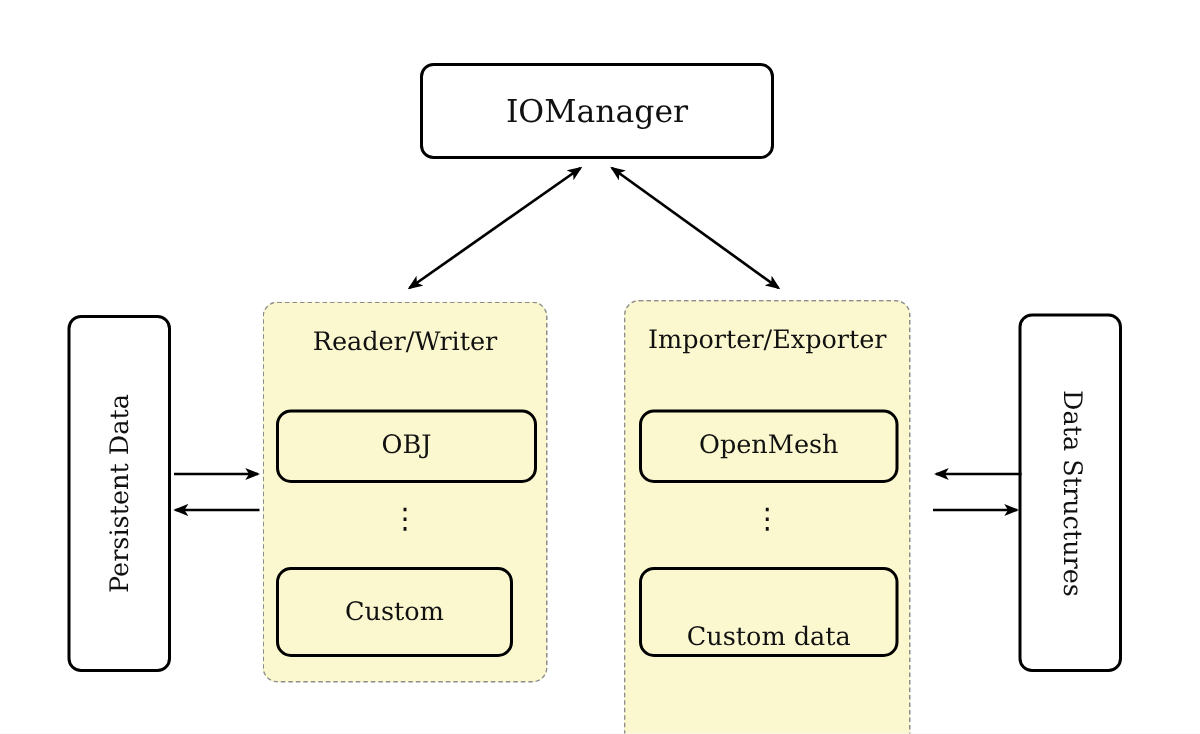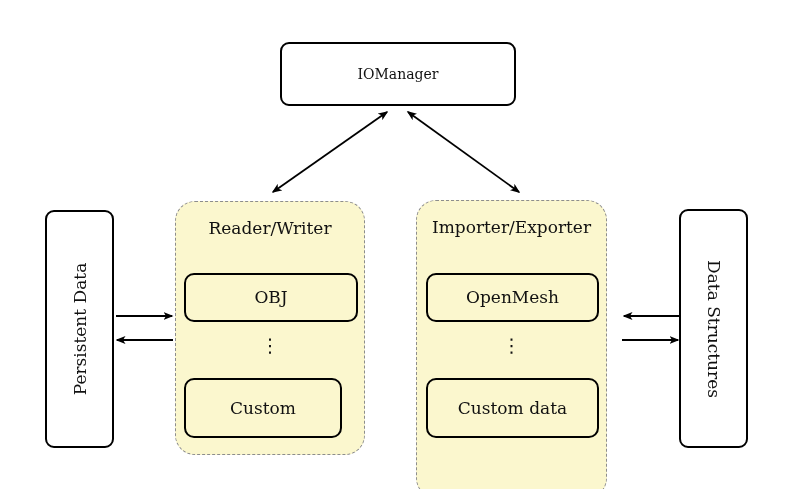--- a/index.html
+++ b/index.html
@@ -4,23 +4,23 @@
 <style>
   :root{
     --background:#ffffff; --group-fill:#fbf7ce; --group-border:#8d8d8d;
     --node-border:#000000; --arrow:#000000; --text:#111111;
   }
   html,body{margin:0;padding:0;}
   body{background:#e8e8e8;font-family:"DejaVu Serif","Liberation Serif",serif;color:var(--text);}
   .canvas{position:relative;width:800px;height:489px;background:var(--background);overflow:hidden;}
   .node{position:absolute;background:var(--background);border:2.2px solid var(--node-border);
         border-radius:9px;display:flex;align-items:center;justify-content:center;box-sizing:border-box;}
-  .node-title{font-size:14px;}
+  .node-title{font-size:21px;}
   .group{position:absolute;background:var(--group-fill);border:1.6px dashed var(--group-border);
-         border-radius:20px;box-sizing:border-box;}
+         border-radius:10px;box-sizing:border-box;}
   .group-title{position:absolute;top:16px;left:0;width:100%;text-align:center;font-size:17px;}
   .item{position:absolute;background:var(--group-fill);border:2.5px solid var(--node-border);
         border-radius:10px;display:flex;align-items:center;justify-content:center;
         box-sizing:border-box;font-size:17px;text-align:center;line-height:1.3;}
   .dots{position:absolute;left:0;width:100%;text-align:center;font-size:19px;letter-spacing:0;}
   .vbox{position:absolute;background:var(--background);border:2.2px solid var(--node-border);
         border-radius:9px;box-sizing:border-box;}
   .vlabel{position:absolute;top:50%;left:50%;white-space:nowrap;font-size:17px;}
   .vlabel.ccw{transform:translate(-50%,-50%) rotate(-90deg);}
   .vlabel.cw{transform:translate(-50%,-50%) rotate(90deg);}
@@ -56,21 +56,21 @@
       </span>
     </div>
   </div>
 
   <div class="group" style="left:416px;top:200px;width:191px;height:298px;">
     <div class="group-title">Importer/Exporter</div>
     <div class="item" style="left:9px;top:72px;width:173px;height:49px;">
       <span>OpenMesh</span>
     </div>
     <div class="dots" style="top:133px;">⋮</div>
-    <div class="item" style="left:9px;top:177px;width:173px;height:60px;">
+    <div class="item" style="left:9px;top:177px;width:173px;height:60px;align-items:flex-end;">
       <span>
         <span>Custom data</span><br>
       </span>
     </div>
   </div>
 
   <svg class="arrows" viewBox="0 0 800 489">
     <defs>
       <marker id="ah" markerWidth="10" markerHeight="8" refX="8.5" refY="4" orient="auto-start-reverse" markerUnits="userSpaceOnUse">
         <path d="M0,0 L10,4 L0,8 L2.5,4 Z" fill="#000000"></path>

